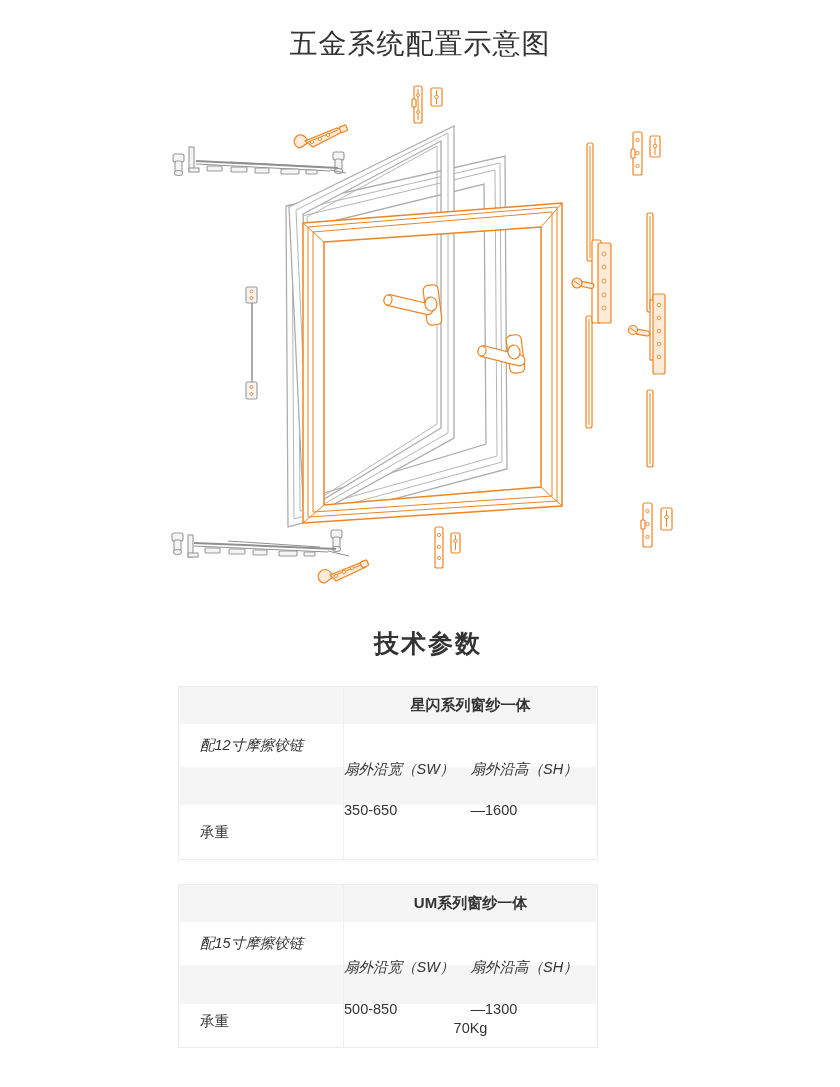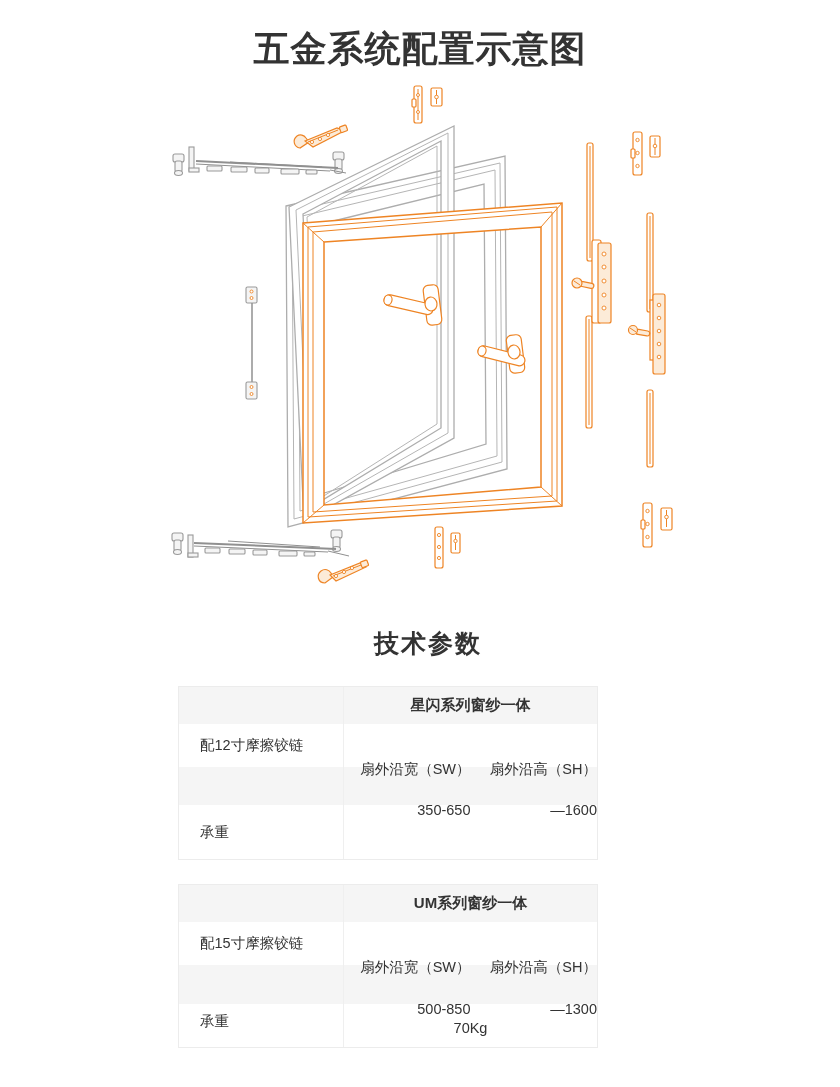--- a/index.html
+++ b/index.html
@@ -5,21 +5,21 @@
   html,body{margin:0;padding:0;background:#fff;}
   body{
     position:relative;
     width:840px;height:1087px;
     font-family:"Liberation Sans","DejaVu Sans",sans-serif;
     color:#333;
     overflow:hidden;
   }
   .page-title{
     position:absolute;top:25px;left:0;width:100%;
-    text-align:center;font-size:36px;font-weight:bold;
+    text-align:center;font-size:28px;font-weight:normal;
     color:#333;letter-spacing:1px;
   }
   .section-title{
     position:absolute;top:627px;left:8px;width:100%;
     text-align:center;font-size:25px;font-weight:bold;
     color:#333;letter-spacing:2px;
   }
   .diagram-svg{position:absolute;top:85px;left:0;}
 
   
@@ -30,27 +30,27 @@
   }
   .t1{top:686px;}
   .t2{top:884px;}
   .tr{display:flex;}
   .shade{background:#f5f5f5;}
   .td{box-sizing:border-box;display:flex;align-items:center;}
   .c1{width:165px;flex:none;border-right:1px solid #efefef;padding-left:21px;}
   .c2{flex:1;justify-content:center;}
   .head{height:37px;}
   .head-cell{font-weight:bold;font-size:15px;}
-  .r2{height:43px;}
+  .r2{height:43px;font-style:italic;}
   .r3{height:38px;}
   .t2 .r3{height:39px;}
   .r4{height:54px;}
   .t2 .r4{height:43px;}
   .split{display:flex;}
-  .split span{flex:1;text-align:right;margin-top:48px;}
+  .split span{flex:1;text-align:left;margin-top:48px;}
   
   .t2 .r4 .c1{align-items:flex-start;padding-top:8px;}
   .t2 .r4 .c2{align-items:flex-start;padding-top:16px;}
 
   
   .g-ring{fill:#ffffff;fill-rule:evenodd;stroke:#adadad;stroke-width:1.3;}
   .g-line{fill:none;stroke:#b5b5b5;stroke-width:1;}
   .g-part{fill:#f4f4f4;stroke:#9a9a9a;stroke-width:1.1;}
   .g-bar{stroke:#909090;fill:none;}
   .o-ring{fill:#ffffff;fill-rule:evenodd;stroke:#ee8424;stroke-width:1.5;}

